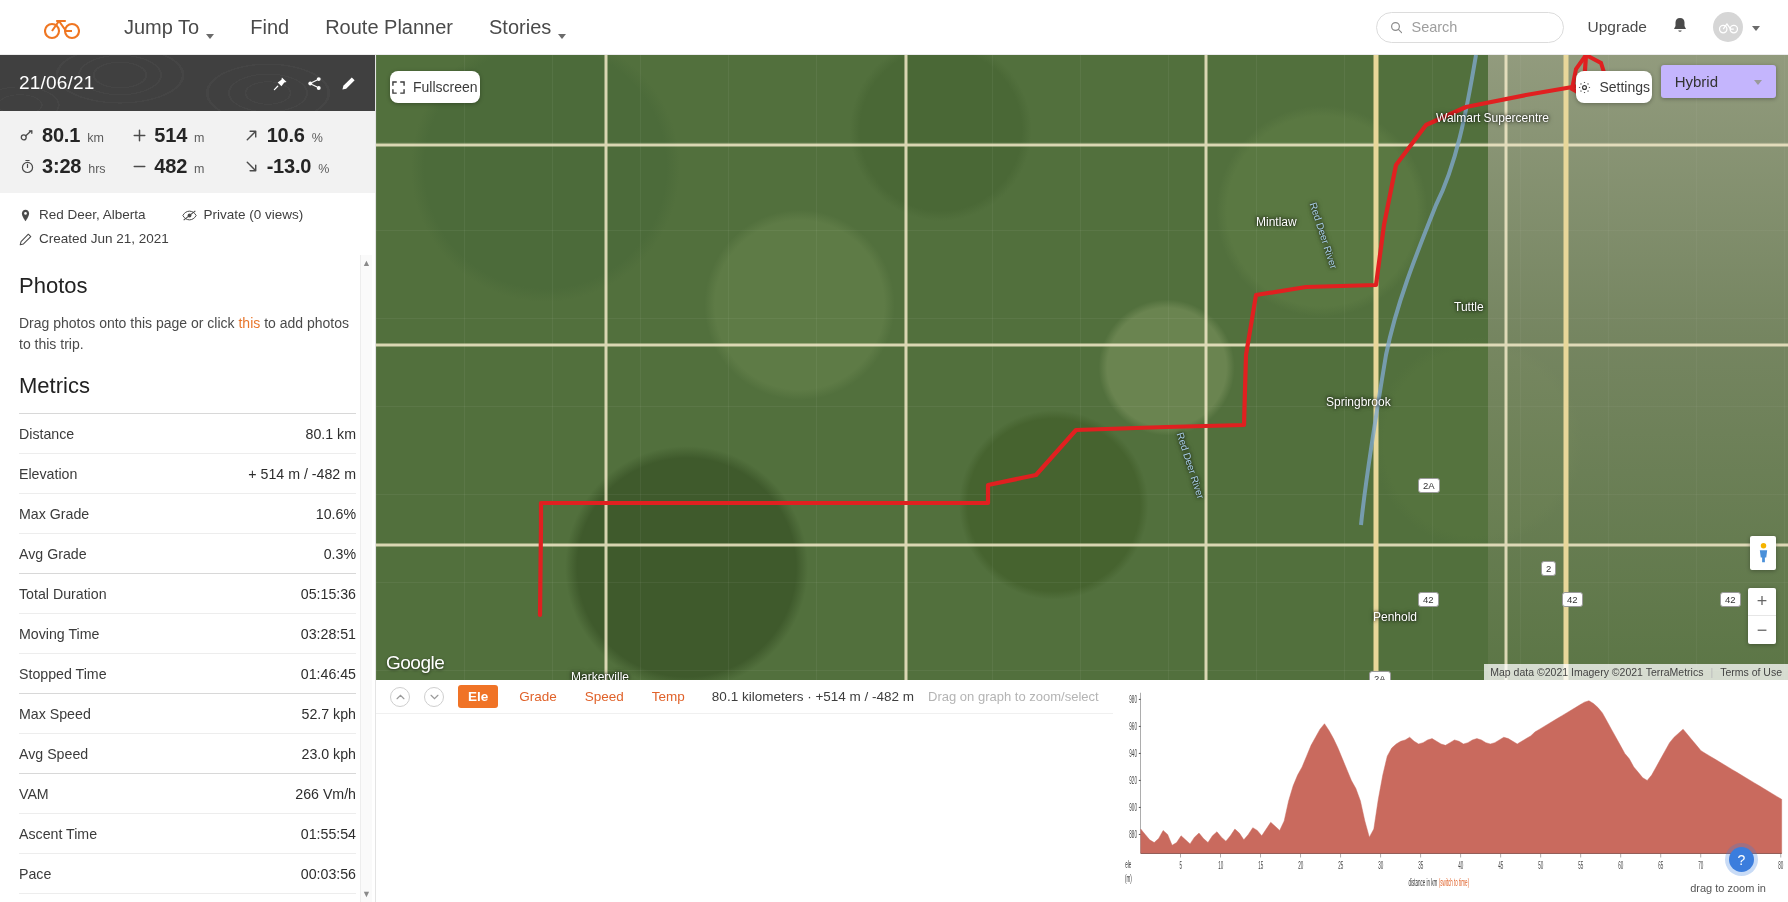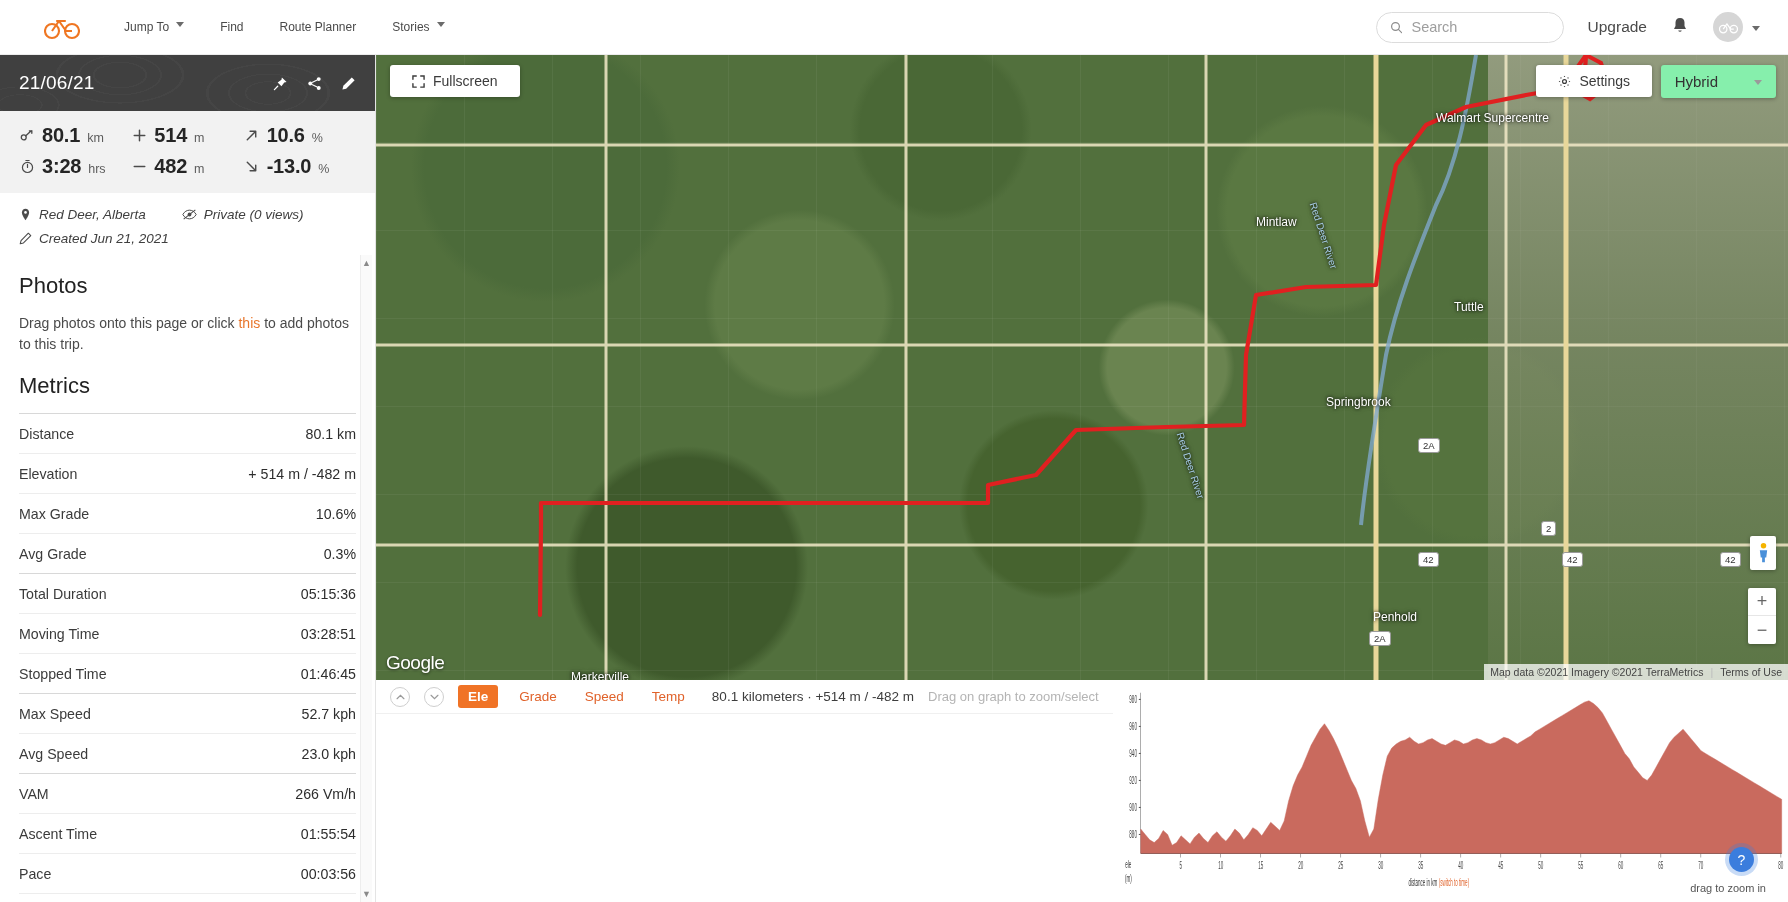--- a/index.html
+++ b/index.html
@@ -13,22 +13,22 @@
 
   
   .navbar {
     height: 55px; min-height: 55px; background: #fff;
     display: flex; align-items: center; padding: 0 22px;
     border-bottom: 1px solid #ececec; position: relative; z-index: 40;
   }
   .brand { margin-left: 22px; margin-right: 26px; display:flex; align-items:center; }
   .nav-links { display: flex; align-items: center; gap: 0px; }
   .nav-link {
-    font-size: 12px; color: #4a4a4a; padding: 6px 18px;
-    cursor: pointer; display: flex; align-items: flex-start; gap: 7px;
+    font-size: 20px; color: #4a4a4a; padding: 6px 18px;
+    cursor: pointer; display: flex; align-items: flex-end; gap: 7px;
     white-space: nowrap;
   }
   .caret { width:0;height:0;border-left:4.5px solid transparent;border-right:4.5px solid transparent;border-top:5px solid #6b6b6b; display:inline-block; margin-top:2px;}
   .nav-right { margin-left: auto; display: flex; align-items: center; gap: 24px; }
   .search-box {
     width: 188px; height: 31px; border: 1px solid #dcdcdc; border-radius: 17px;
     display: flex; align-items: center; padding: 0 13px; gap: 9px; background:#fff;
   }
   .search-box input {
     border: none; outline: none; font-size: 14.5px; color: #333;
@@ -76,21 +76,21 @@
     background: #f2f2f2; padding: 13px 19px 15px; flex:none;
     display: grid; grid-template-columns: 1fr 1fr 1fr; row-gap: 8px;
   }
   .stat { display: flex; align-items: baseline; gap: 7px; }
   .stat .ic { align-self: center; display:flex; width:16px; justify-content:center; }
   .stat .val { font-size: 20px; font-weight: 700; color: #252525; letter-spacing:-.2px; }
   .stat .unit { font-size: 12.5px; color: #5d5d5d; font-weight:400; }
 
   .sb-meta { padding: 14px 19px 0; flex:none; }
   .meta-row { display:flex; gap: 36px; font-size: 13.5px; color: #3f3f3f; align-items:center; margin-bottom:9px;}
-  .meta-item { display:flex; align-items:center; gap:7px;font-style:italic; }
+  .meta-item { display:flex; align-items:flex-end; gap:7px; }
 
   .sb-scroll { flex: 1; overflow: hidden; padding: 0 19px; min-height:0; position:relative; }
   .sec-title { font-size: 22px; color: #222; font-weight: 400; margin: 18px 0 14px; }
   .photos-text { font-size: 14px; color: #4a4a4a; line-height: 1.5; }
   .photos-text a { color: #e8762c; text-decoration: none; cursor:pointer;}
 
   .metrics-table { width:100%; border-collapse: collapse; }
   .metrics-table tr { border-bottom: 1px solid #ededed; }
   .metrics-table tr.grp { border-bottom: 1px solid #d8d8d8; }
   .metrics-table td { padding: 11.5px 0; font-size: 14.2px; color: #3b3b3b; }
@@ -127,27 +127,28 @@
       radial-gradient(circle at 40% 12%, #4a6836 0 8%, transparent 9%),
       radial-gradient(circle at 78% 62%, #55733e 0 8%, transparent 9%);
     background-size: 88px 88px, 88px 88px, 100% 100%, 100% 100%, 100% 100%, 100% 100%, 100% 100%, 100% 100%, 100% 100%, 100% 100%;
   }
   .map .urban {
     position:absolute; right:0; top:0; width:300px; height:100%;
     background:
       linear-gradient(180deg, rgba(198,190,178,.55), rgba(170,165,150,.4) 45%, rgba(120,135,95,.25));
   }
   .map-btn {
-    position:absolute; background:#fff; border-radius:3px;
+    position:absolute; background:#fff; border-radius:8px;
     box-shadow: 0 1px 4px rgba(0,0,0,.3); font-size:14px; color:#3b3b3b;
-    display:flex; align-items:center; gap:8px; padding: 8px 22px; cursor:pointer;
+    display:flex; align-items:center; gap:8px; padding: 8px 2px; cursor:pointer;
     font-family:"Liberation Sans", sans-serif;
+    margin-top:6px;
   }
   .map-select {
-    position:absolute; background:#86efac; border-radius:3px; box-shadow:0 1px 4px rgba(0,0,0,.3);
+    position:absolute; background:#c4b5fd; border-radius:3px; box-shadow:0 1px 4px rgba(0,0,0,.3);
     font-size:15px; color:#333; padding:8px 14px; display:flex; align-items:center;
     gap:36px; cursor:pointer; min-width:106px;
   }
   .zoom-ctrl {
     position:absolute; right:12px; bottom:36px; width:28px; background:#fff;
     border-radius:2px; box-shadow:0 1px 4px rgba(0,0,0,.3);
   }
   .zoom-ctrl div { height:28px; display:flex; align-items:center; justify-content:center;
     font-size:18px; color:#666; cursor:pointer; }
   .zoom-ctrl div:first-child { border-bottom:1px solid #e6e6e6; }
@@ -155,21 +156,21 @@
     background:#fff; border-radius:2px; box-shadow:0 1px 4px rgba(0,0,0,.3);
     display:flex; align-items:center; justify-content:center; cursor:pointer;}
   .google-logo { position:absolute; left:10px; bottom:6px; color:#fff; font-size:19px;
     text-shadow:0 1px 3px rgba(0,0,0,.6); font-family:"Liberation Sans",sans-serif; letter-spacing:-.5px;}
   .map-attr {
     position:absolute; right:0; bottom:0; background:rgba(255,255,255,.75);
     font-size:10.5px; color:#444; padding:2px 6px; display:flex; gap:7px; align-items:center;
   }
   .map-label { position:absolute; color:#fff; font-size:12px; text-shadow:0 0 3px rgba(0,0,0,.85),0 0 5px rgba(0,0,0,.6); white-space:nowrap;}
   .hwy-shield{position:absolute;background:#fff;border:1px solid #9a9a9a;border-radius:3px;
-    font-size:9.5px;color:#333;padding:1px 4px;}
+    font-size:9.5px;color:#333;padding:1px 4px;margin-top:40px;}
 
   
   .chart-wrap { flex:1; display:flex; flex-direction:row; background:#fff; min-height:0; position:relative;}
   .chart-toolbar {
     height: 34px; display:flex; align-items:center; gap:14px; padding: 0 14px;
     border-bottom:1px solid #f0f0f0; flex:none;
   }
   .circ-btn {
     width:20px;height:20px;border-radius:50%;border:1px solid #cfcfcf;color:#9a9a9a;
     display:flex;align-items:center;justify-content:center;font-size:9px;cursor:pointer;

